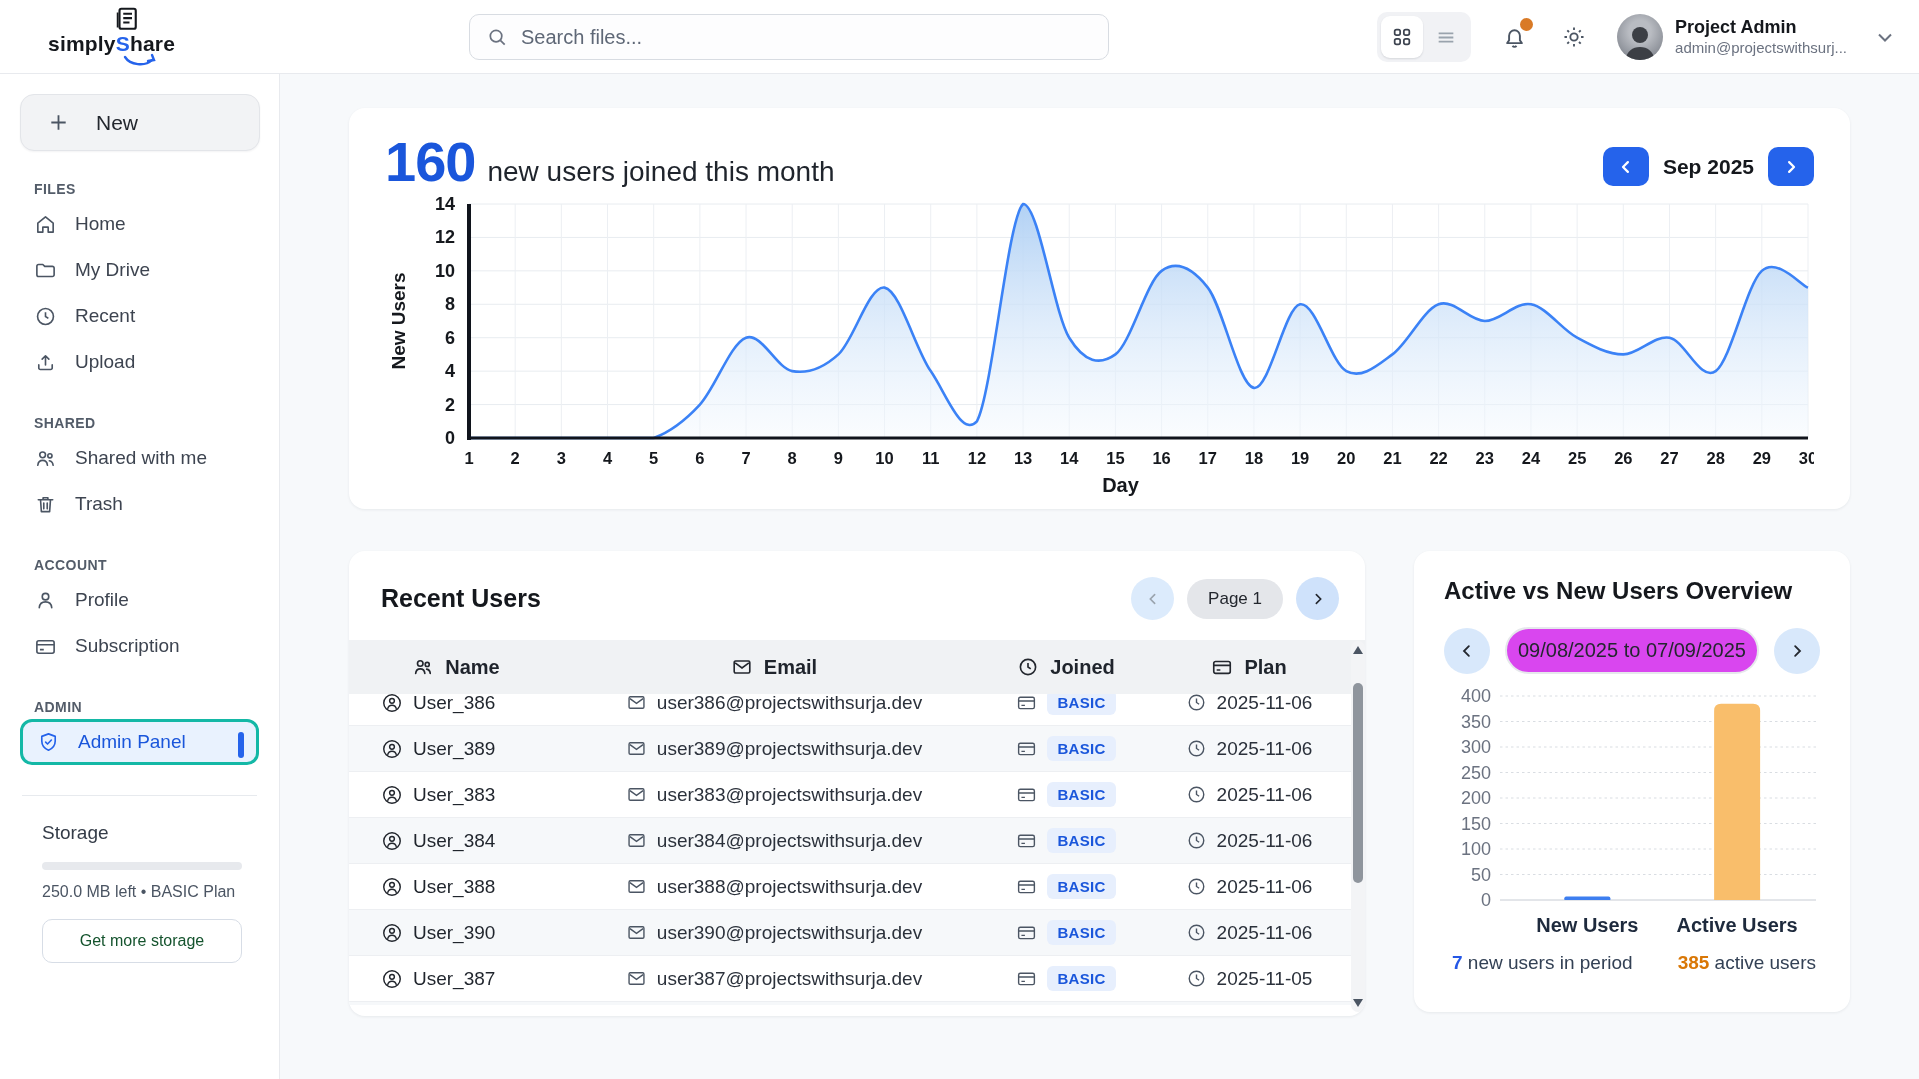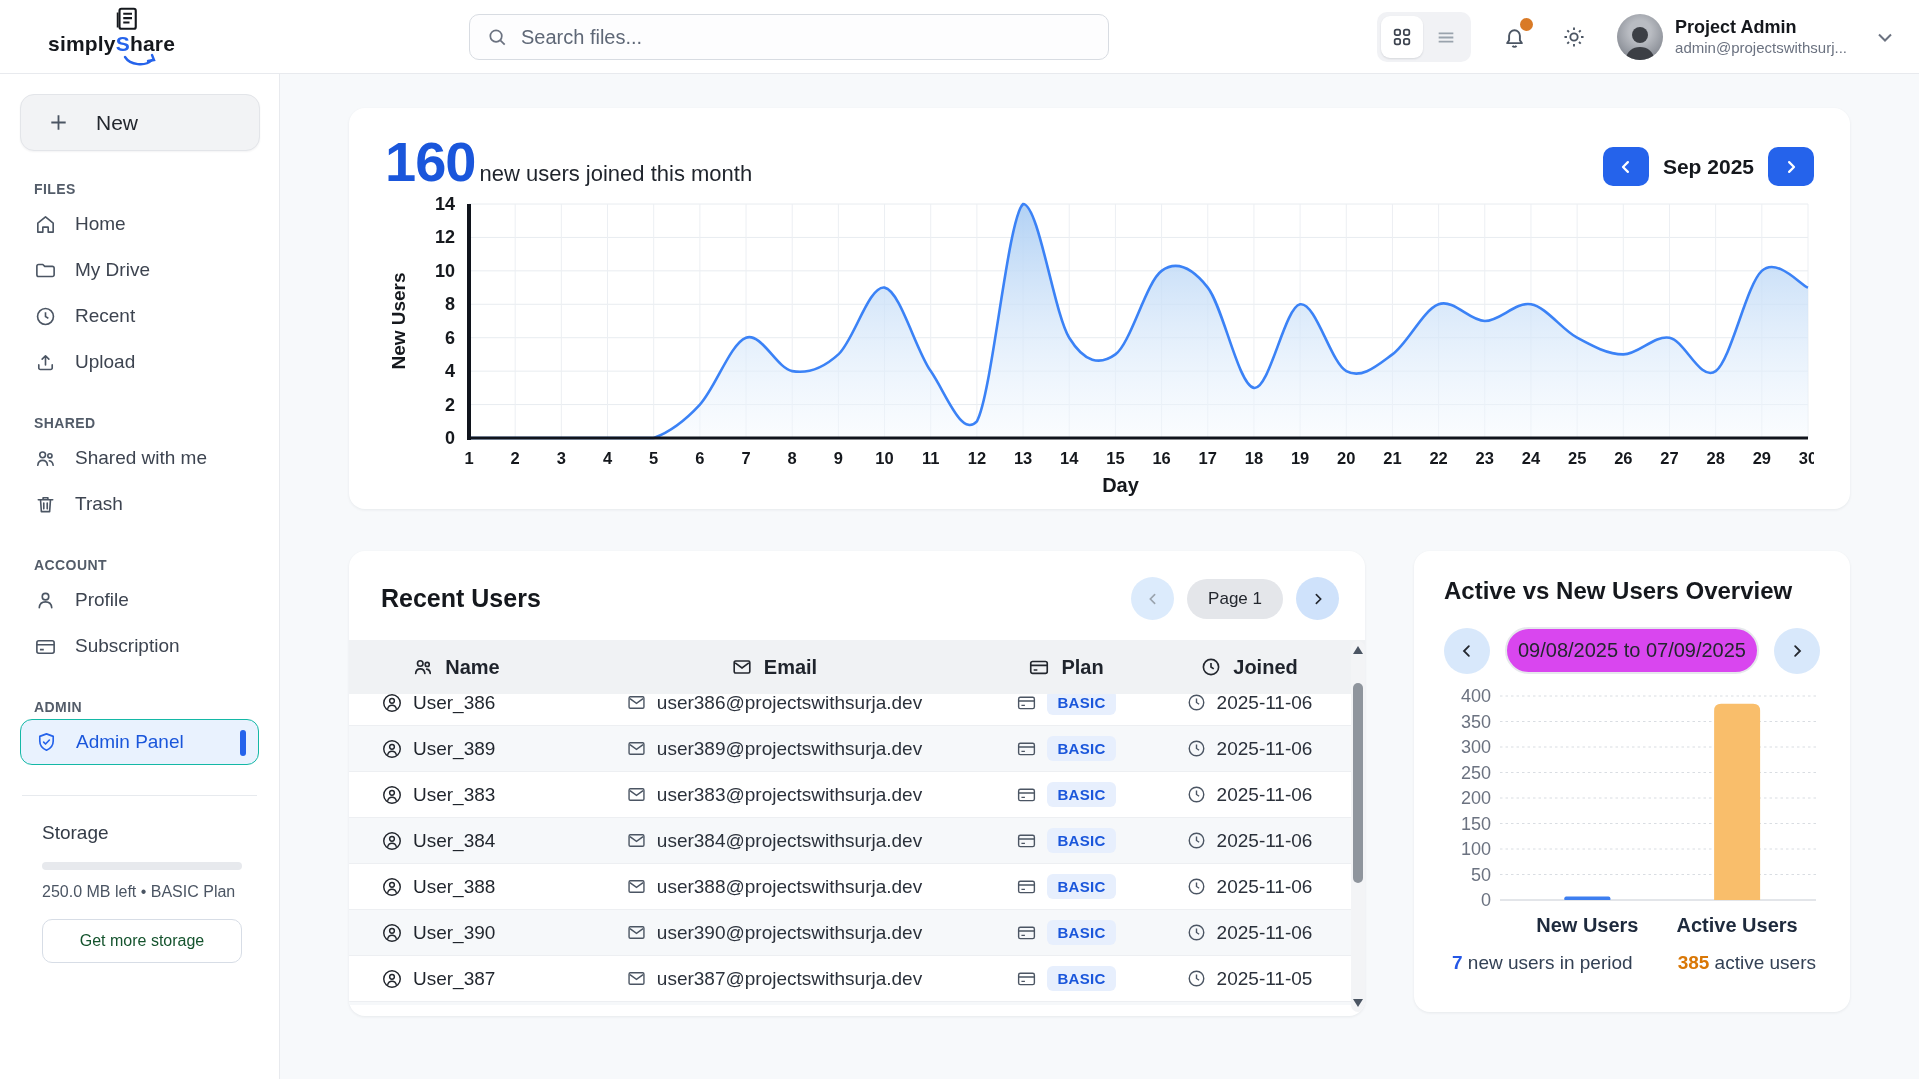--- a/index.html
+++ b/index.html
@@ -26,39 +26,39 @@
   .avatar svg { position:absolute; left:0; top:4px; }
   .user-meta { line-height:1.25; }
   .user-name { font-size:18px; font-weight:700; color:#15181d; }
   .user-email { font-size:15px; color:#6b7280; max-width:185px; white-space:nowrap; overflow:hidden; }
 
   
   .sidebar { position:absolute; left:0; top:74px; width:280px; height:1005px; background:#ffffff; border-right:1px solid #e8eaee; padding:20px 20px 0 20px; }
   .new-btn { width:240px; height:57px; border-radius:14px; background:#f2f3f5; border:1px solid #e3e5e9; display:flex; align-items:center; gap:26px; padding-left:26px; font-size:21px; color:#23272e; cursor:pointer; box-shadow:0 1px 2px rgba(16,24,40,.05); }
   .sec-label { margin:30px 0 4px 14px; font-size:14px; font-weight:700; color:#535c69; letter-spacing:.03em; }
   .nav-item { height:46px; display:flex; align-items:center; gap:18px; padding-left:14px; border-radius:12px; font-size:19px; color:#3d4450; cursor:pointer; }
-  .nav-item.active { background:#e9f2fe; border:1px solid #14b8a6; color:#1a56db; position:relative; }
+  .nav-item.active { background:#e9f2fe; border:3px solid #14b8a6; color:#1a56db; position:relative; }
   .nav-item.active .ind { position:absolute; right:12px; top:10px; width:6px; height:26px; border-radius:3px; background:#2563eb; }
   .sb-divider { margin:30px 2px 0 2px; border-top:1px solid #e7eaee; }
   .storage { padding:26px 0 0 22px; }
   .storage-title { font-size:19px; color:#343c48; }
   .storage-bar { margin-top:18px; width:200px; height:8px; border-radius:4px; background:#e7e9ed; }
   .storage-status { margin-top:13px; font-size:16px; color:#4b5563; }
   .storage-btn { margin-top:18px; width:200px; height:44px; border-radius:10px; border:1px solid #d7dde6; background:#ffffff; color:#14532d; font-size:16px; font-family:"Liberation Sans", sans-serif; cursor:pointer; }
 
   
   .main { position:absolute; left:280px; top:74px; width:1639px; height:1005px; background:#f7f9fb; padding:34px 69px 0 69px; }
   .card { background:#ffffff; border-radius:16px; box-shadow:0 1px 3px rgba(16,24,40,.07); }
 
   
   .chart-card { width:1501px; height:401px; padding:24px 36px 0 36px; position:relative; }
   .chart-head { display:flex; align-items:flex-end; justify-content:space-between; height:62px; }
-  .stat-line { display:flex; align-items:baseline; gap:4px; }
+  .stat-line { display:flex; align-items:baseline; gap:12px; }
   .stat-value { font-size:56px; font-weight:800; color:#1a56db; letter-spacing:-1px; }
-  .stat-label { font-size:22px; color:#1f242c; padding-bottom:6px; }
+  .stat-label { font-size:28px; color:#1f242c; padding-bottom:6px; }
   .month-nav { display:flex; align-items:center; gap:14px; padding-bottom:8px; }
   .mnav-btn { width:46px; height:39px; border-radius:10px; background:#2563eb; border:none; display:flex; align-items:center; justify-content:center; cursor:pointer; }
   .month-label { font-size:21px; font-weight:700; color:#15181d; }
 
   
   .bottom-row { display:flex; gap:49px; margin-top:42px; }
 
   
   .table-card { width:1016px; height:465px; position:relative; overflow:hidden; }
   .table-head-bar { display:flex; align-items:center; justify-content:space-between; padding:26px 26px 20px 32px; }
@@ -452,34 +452,34 @@
               <svg width="22" height="22" viewBox="0 0 24 24" fill="none" stroke="#23272e" stroke-width="1.8">
                 <rect x="3.5" y="5.5" width="17" height="13" rx="1.5"></rect>
                 <path d="M4.5 7.5 12 13l7.5-5.5"></path>
               </svg>
             </span>
           <span>Email</span>
         </div>
         <div class="t-hcell">
           <span>
               <svg width="22" height="22" viewBox="0 0 24 24" fill="none" stroke="#23272e" stroke-width="1.8">
+                <circle cx="12" cy="12" r="8.3"></circle>
+                <path d="M12 7.5V12l3 2"></path>
+              </svg>
+            </span>
+          <span>Joined</span>
+        </div>
+        <div class="t-hcell">
+          <span>
+              <svg width="22" height="22" viewBox="0 0 24 24" fill="none" stroke="#23272e" stroke-width="1.8">
                 <rect x="3" y="6" width="18" height="13" rx="2"></rect>
                 <path d="M3 10.2h18M6.2 15.3h4"></path>
               </svg>
             </span>
           <span>Plan</span>
-        </div>
-        <div class="t-hcell">
-          <span>
-              <svg width="22" height="22" viewBox="0 0 24 24" fill="none" stroke="#23272e" stroke-width="1.8">
-                <circle cx="12" cy="12" r="8.3"></circle>
-                <path d="M12 7.5V12l3 2"></path>
-              </svg>
-            </span>
-          <span>Joined</span>
         </div>
       </div>
       <div class="rows-clip">
         <div class="rows" id="table-body">
             <div class="t-row">
               <div class="t-cell name">
                 <span>
                   <svg width="22" height="22" viewBox="0 0 24 24" fill="none" stroke="#23272e" stroke-width="1.6">
                     <circle cx="12" cy="12" r="9"></circle>
                     <circle cx="12" cy="9.6" r="2.6"></circle>

